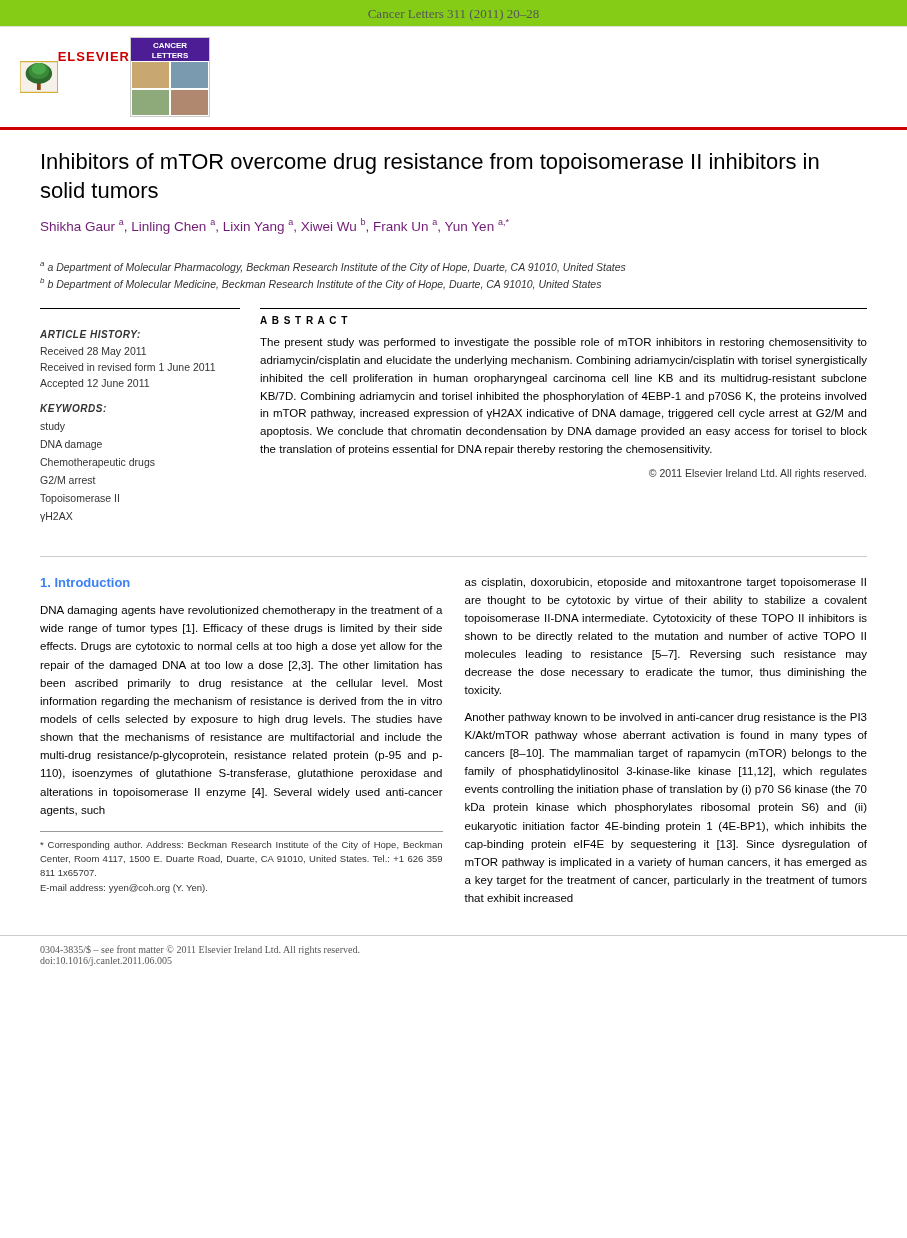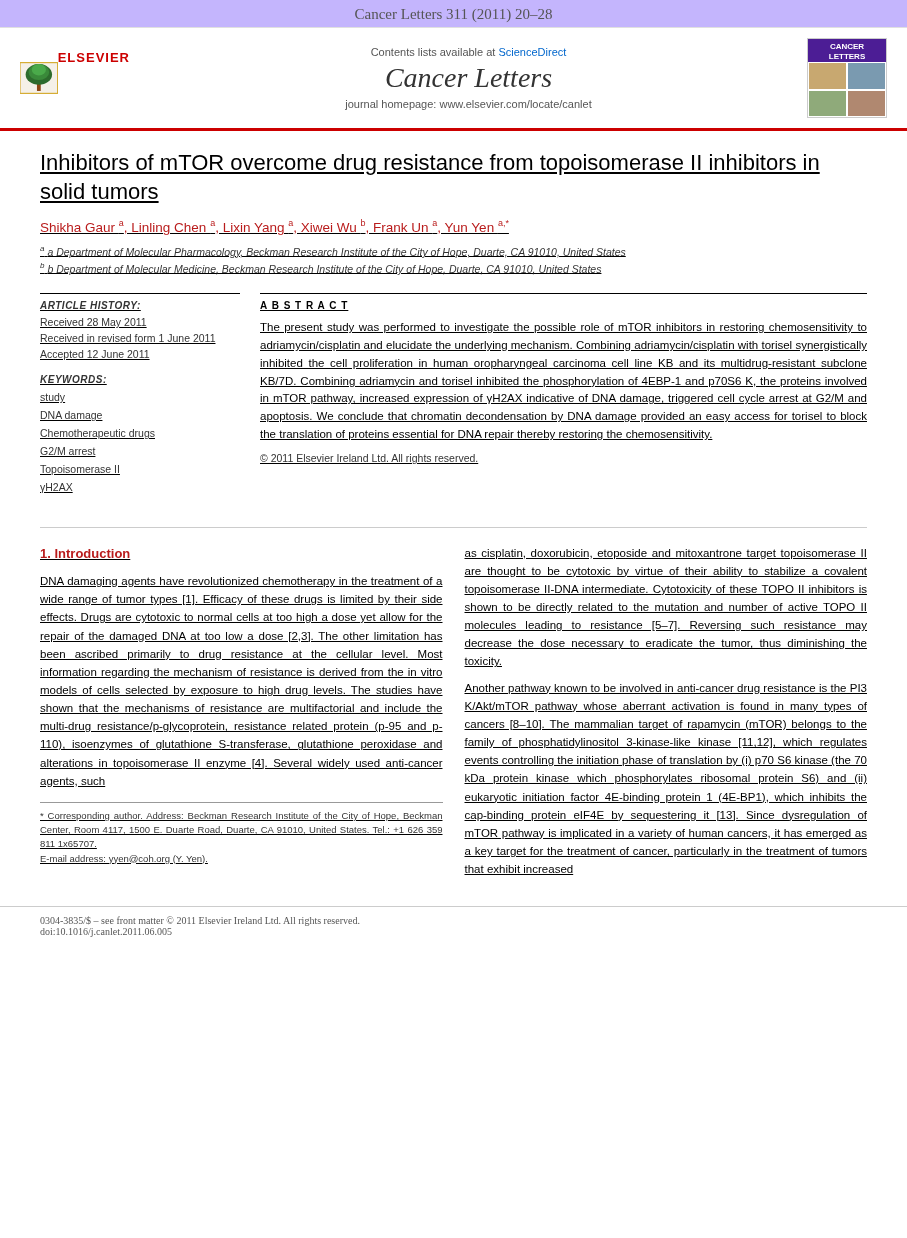--- a/index.html
+++ b/index.html
@@ -7,24 +7,24 @@
       background: #fff;
       font-family: 'Times New Roman', Times, serif;
       font-size: 13px;
       color: #000;
       width: 907px;
       min-height: 1238px;
     }
 
     
     .top-bar {
-      background: #c4b5fd;
+      background: #84cc16;
       text-align: center;
       padding: 6px 0 4px;
-      font-size: 15px;
+      font-size: 13px;
       color: #555;
       border-bottom: 1px solid #e0e0e0;
     }
 
     
     .journal-header {
       display: flex;
       align-items: center;
       padding: 10px 20px;
       border-bottom: 3px solid #cc0000;
@@ -100,38 +100,37 @@
       border: 0.5px solid #fff;
     }
     .cl-img-cell:nth-child(1) { background: #c8a870; }
     .cl-img-cell:nth-child(2) { background: #7a9ab0; }
     .cl-img-cell:nth-child(3) { background: #8faa7a; }
     .cl-img-cell:nth-child(4) { background: #b08870; }
 
     
     .paper-content {
       padding: 18px 40px 20px;
-      text-decoration: underline;
     }
 
     
     .paper-title {
       font-size: 22px;
       font-family: Arial, sans-serif;
       font-weight: normal;
       color: #000;
       line-height: 1.3;
       margin-bottom: 12px;
     }
 
     
     .authors {
       font-size: 13.5px;
-      color: #b91c1c;
-      margin-bottom: 8px;
+      color: #701a75;
+      margin-bottom: 24px;
       font-family: Arial, sans-serif;
     }
     .author-super { font-size: 9px; vertical-align: super; }
 
     
     .affiliations {
       font-size: 10.5px;
       color: #333;
       font-style: italic;
       margin-bottom: 16px;
@@ -142,21 +141,21 @@
     
     .two-col {
       display: flex;
       gap: 20px;
       margin-bottom: 18px;
     }
     .article-info {
       width: 200px;
       flex-shrink: 0;
       border-top: 1.5px solid #000;
-      padding-top: 6px;
+      padding-top: 20px;
     }
     .article-info-section {
       margin-bottom: 12px;
     }
     .info-heading {
       font-size: 10px;
       font-family: Arial, sans-serif;
       font-weight: bold;
       text-transform: uppercase;
       letter-spacing: 0.5px;
@@ -194,21 +193,21 @@
       font-size: 11.5px;
       line-height: 1.55;
       color: #000;
       text-align: justify;
       font-family: Arial, sans-serif;
     }
     .copyright-line {
       font-size: 10.5px;
       font-family: Arial, sans-serif;
       color: #333;
-      text-align: left;
+      text-align: right;
       margin-top: 8px;
     }
 
     
     .section-divider {
       border: none;
       border-top: 1px solid #ccc;
       margin: 10px 0 16px;
     }
 
@@ -222,21 +221,21 @@
       font-size: 11.5px;
       line-height: 1.58;
       text-align: justify;
       font-family: Arial, sans-serif;
     }
     .section-heading {
       font-size: 13px;
       font-weight: bold;
       font-family: Arial, sans-serif;
       margin-bottom: 8px;
-      color: #b91c1c;
+      color: #3b82f6;
     }
     .body-col p {
       margin-bottom: 8px;
     }
     .footnote-section {
       border-top: 1px solid #999;
       margin-top: 12px;
       padding-top: 6px;
       font-size: 9.5px;
       font-family: Arial, sans-serif;
@@ -271,27 +270,20 @@
 
       <ellipse cx="40" cy="25" rx="28" ry="22" fill="#2d6b2d"></ellipse>
       <ellipse cx="40" cy="20" rx="22" ry="17" fill="#3a8a3a"></ellipse>
       <ellipse cx="40" cy="15" rx="15" ry="12" fill="#4aaa4a"></ellipse>
 
       <rect x="0" y="0" width="80" height="65" fill="none" stroke="#cc9900" stroke-width="2"></rect>
     </svg>
     <div class="elsevier-text">ELSEVIER</div>
   </div>
 
-  <div class="journal-center">
-    <div class="contents-line">
-      <span>Contents lists available at</span>&nbsp;<span style="color:#0066cc;">ScienceDirect</span>
-    </div>
-    <div class="journal-title">Cancer Letters</div>
-    <div class="journal-url">journal homepage: www.elsevier.com/locate/canlet</div>
-  </div>
 
   <div class="cancer-letters-logo">
     <div class="cl-logo-top">
       <span>CANCER</span><br>
       <span>LETTERS</span>
     </div>
     <div class="cl-logo-images">
       <div class="cl-img-cell"></div>
       <div class="cl-img-cell"></div>
       <div class="cl-img-cell"></div>

